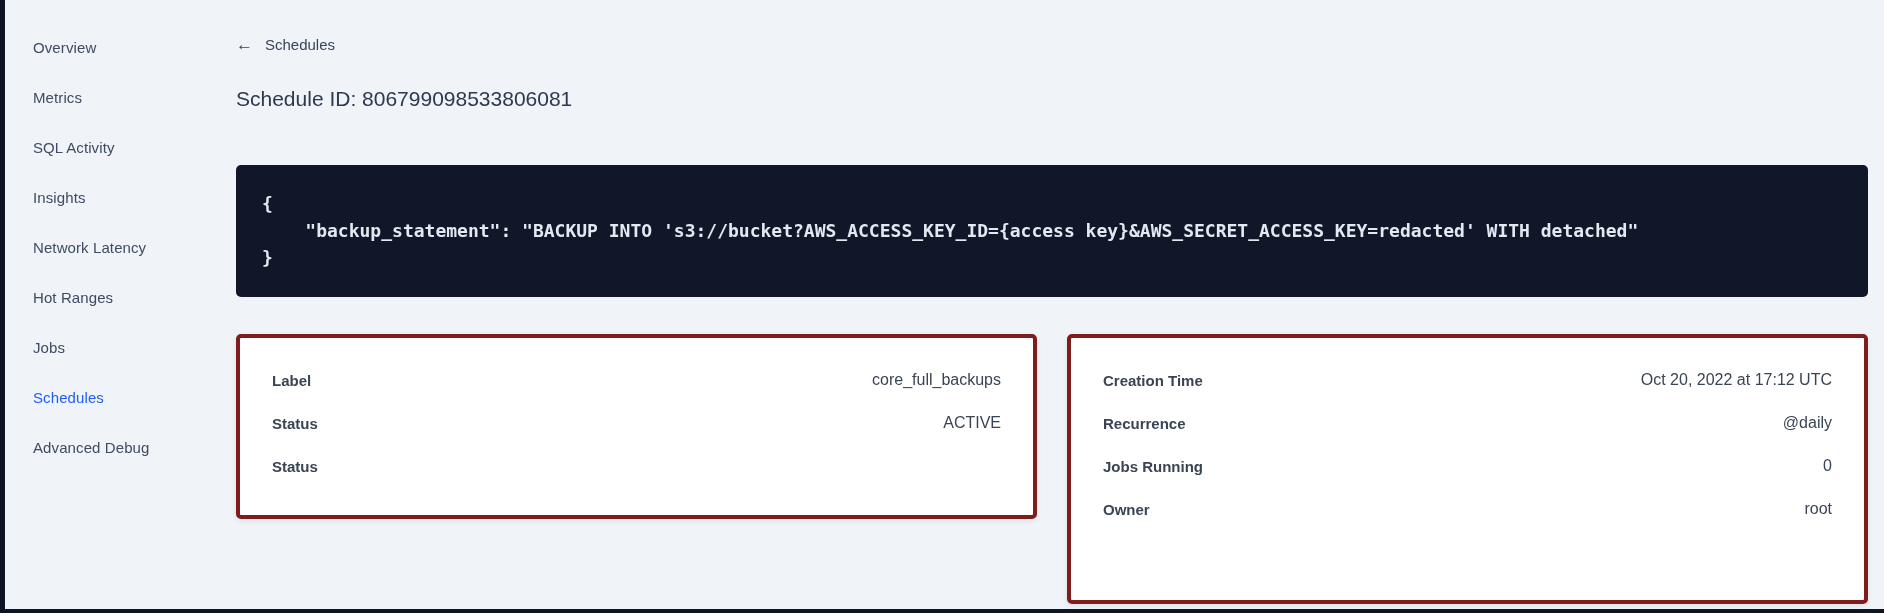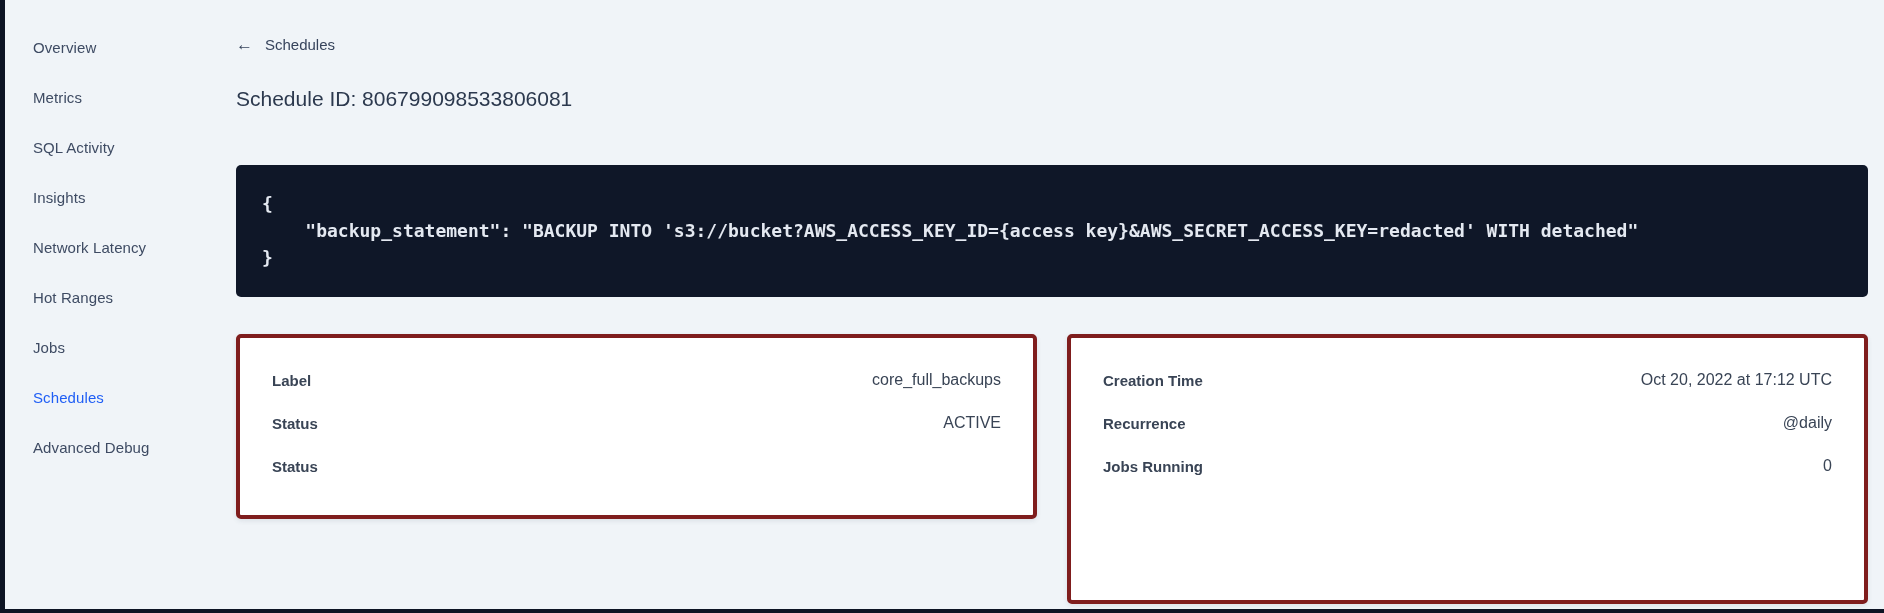--- a/index.html
+++ b/index.html
@@ -132,16 +132,20 @@
         <span class="row-value">Oct 20, 2022 at 17:12 UTC</span>
       </div>
       <div class="row">
         <span class="row-label">Recurrence</span>
         <span class="row-value">@daily</span>
       </div>
       <div class="row">
         <span class="row-label">Jobs Running</span>
         <span class="row-value">0</span>
       </div>
+      <div class="row">
+        <span class="row-label">Owner</span>
+        <span class="row-value">root</span>
+      </div>
     </section>
 
   </div>
 </main>
 
 </body></html>

